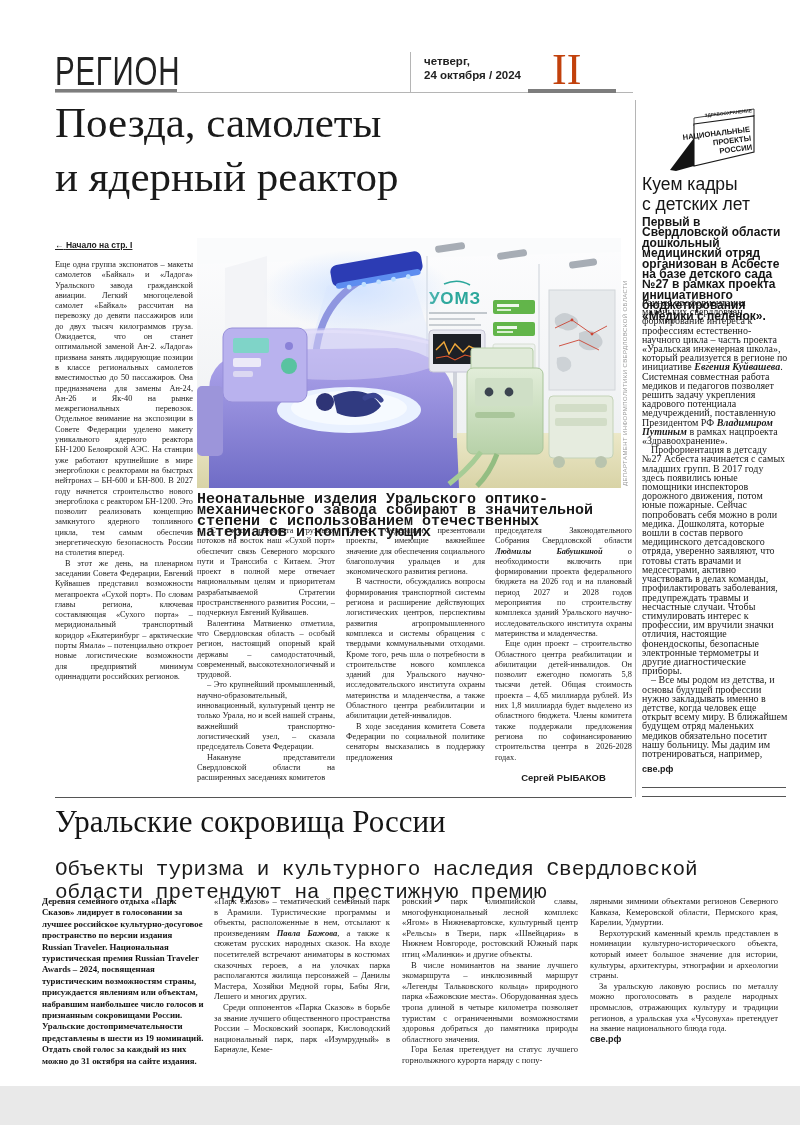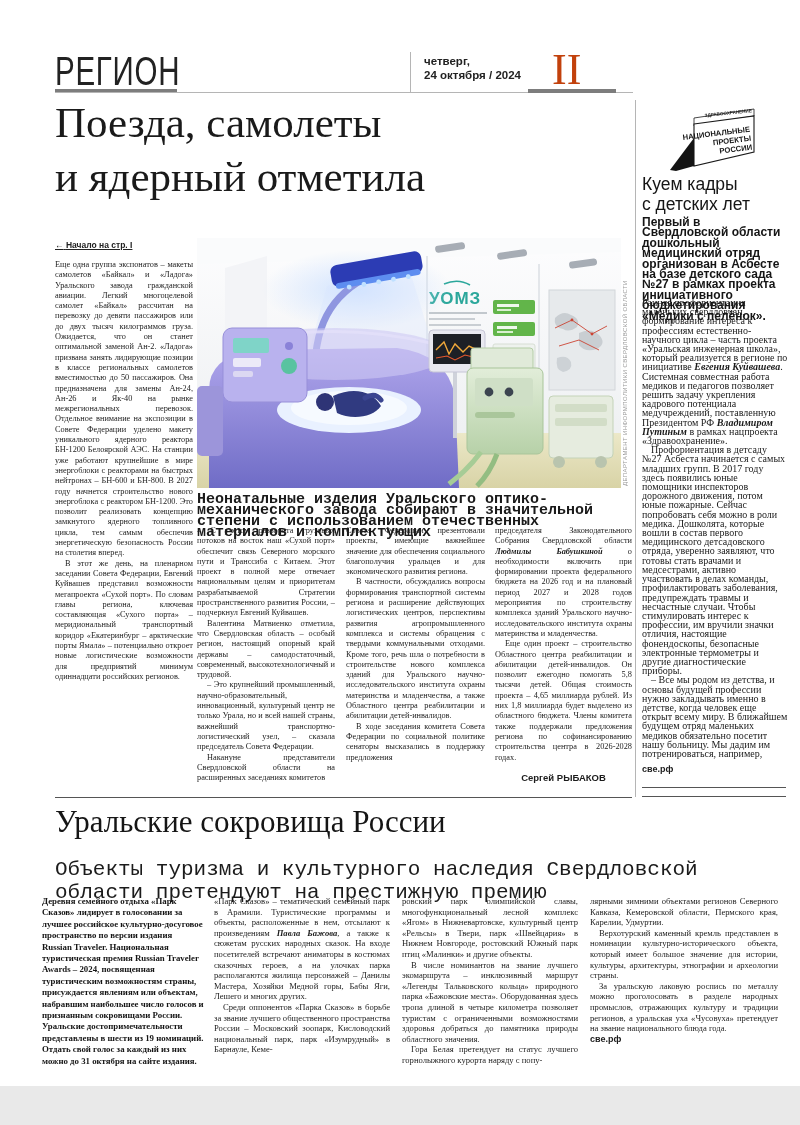--- a/index.html
+++ b/index.html
@@ -67,21 +67,21 @@
   <div class="abs vline" style="left:410px;top:52px;height:40px;"></div>
   <div class="abs dateblock">
     <div>четверг,</div>
     <div>24 октября / 2024</div>
   </div>
   <div class="abs pagenum">II</div>
   <div class="abs bar-dark" style="left:528px;top:89px;width:88px;"></div>
 
   <div class="abs headline">
     <div>Поезда, самолеты</div>
-    <div>и ядерный отметила</div>
+    <div>и ядерный реактор</div>
   </div>
 
   <div class="abs backref">
     <span>←</span>
     <span>Начало на стр. I</span>
   </div>
 
   <div class="abs col serif-body" style="left:55px;top:260px;width:138px;height:532px;">
     <p class="noindent">Еще одна группа экспонатов – макеты самолетов «Байкал» и «Ладога» Уральского завода гражданской авиации. Легкий многоцелевой самолет «Байкал» рассчитан на перевозку до девяти пассажиров или до двух тысяч килограммов груза. Ожидается, что он станет оптимальной заменой Ан-2. «Ладога» призвана занять лидирующие позиции в классе региональных самолетов вместимостью до 50 пассажиров. Она предназначена для замены Ан-24, Ан-26 и Як-40 на рынке межрегиональных перевозок. Отдельное внимание на экспозиции в Совете Федерации уделено макету уникального ядерного реактора БН-1200 Белоярской АЭС. На станции уже работают крупнейшие в мире энергоблоки с реакторами на быстрых нейтронах – БН-600 и БН-800. В 2027 году начнется строительство нового энергоблока с реактором БН-1200. Это позволит реализовать концепцию замкнутого ядерного топливного цикла, тем самым обеспечив энергетическую безопасность России на столетия вперед.</p>
     <p>В этот же день, на пленарном заседании Совета Федерации, Евгений Куйвашев представил возможности мегапроекта «Сухой порт». По словам главы региона, ключевая составляющая «Сухого порта» – меридиональный транспортный коридор «Екатеринбург – арктические порты Ямала» – потенциально откроет новые логистические возможности для предприятий минимум одиннадцати российских регионов.</p>

